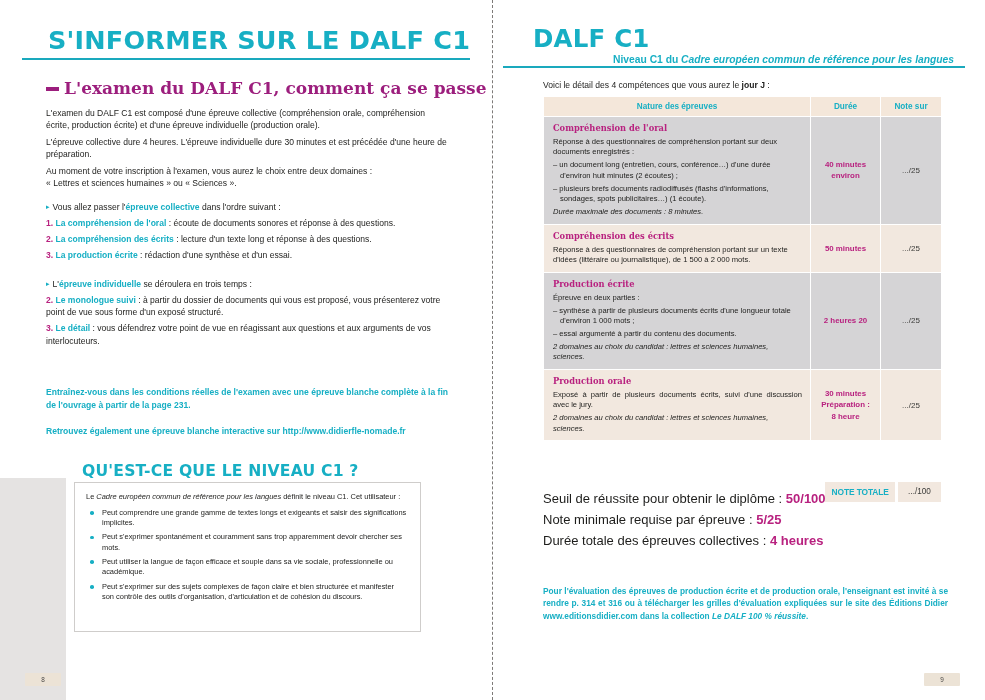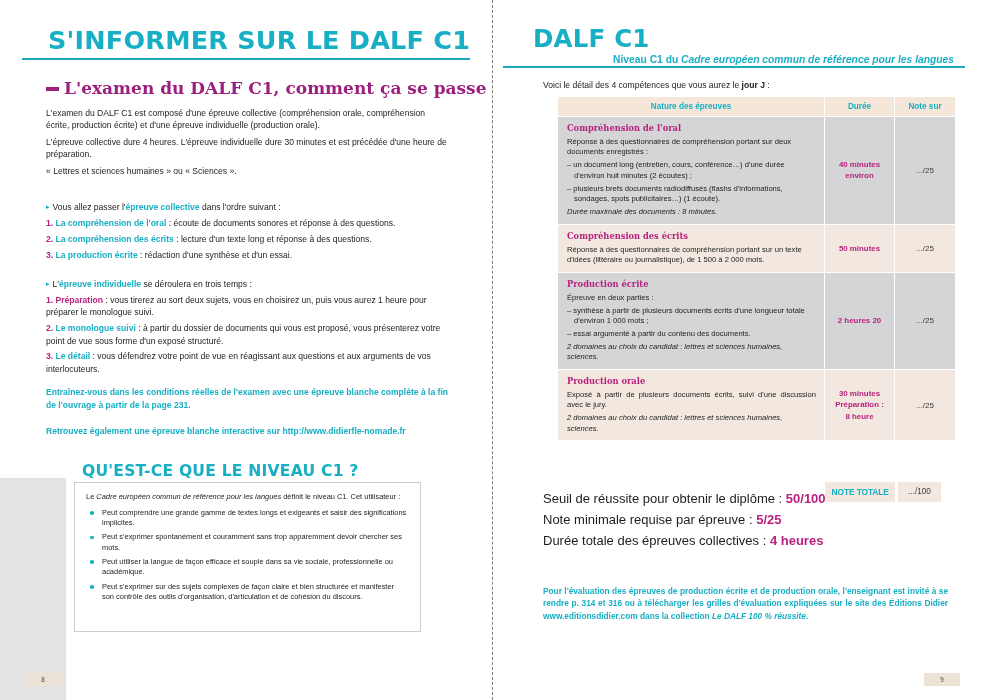--- a/index.html
+++ b/index.html
@@ -320,20 +320,21 @@
     <div class="page-banner-title title-left">S'INFORMER SUR LE DALF C1</div>
     <div class="rule rule-left"></div>
 
     <div class="sec-head">
       <span class="dash"></span><span>L'examen du DALF C1, comment ça se passe ?</span>
     </div>
 
     <div class="body-col" style="top:107px;">
       <p>L'examen du DALF C1 est composé d'une épreuve collective (compréhension orale, compréhension écrite, production écrite) et d'une épreuve individuelle (production orale).</p>
       <p>L'épreuve collective dure 4 heures. L'épreuve individuelle dure 30 minutes et est précédée d'une heure de préparation.</p>
+      <p style="margin-bottom:0;">Au moment de votre inscription à l'examen, vous aurez le choix entre deux domaines :</p>
       <p>« Lettres et sciences humaines » ou « Sciences ».</p>
     </div>
 
     <div class="body-col num-list" style="top:201px;">
       <p>
         <span class="tri">▸</span><span>Vous allez passer l'</span><span class="teal-b">épreuve collective</span><span> dans l'ordre suivant :</span>
       </p>
       <p>
         <span class="mag-b">1.</span>
         <span class="teal-b">La compréhension de l'oral</span><span> : écoute de documents sonores et réponse à des questions.</span>
@@ -344,24 +345,20 @@
       </p>
       <p>
         <span class="mag-b">3.</span>
         <span class="teal-b">La production écrite</span><span> : rédaction d'une synthèse et d'un essai.</span>
       </p>
     </div>
 
     <div class="body-col num-list" style="top:278px;">
       <p>
         <span class="tri">▸</span><span>L'</span><span class="teal-b">épreuve individuelle</span><span> se déroulera en trois temps :</span>
-      </p>
-      <p>
-        <span class="mag-b">1.</span>
-        <span class="mag-b">Préparation</span><span> : vous tirerez au sort deux sujets, vous en choisirez un, puis vous aurez 1 heure pour préparer le monologue suivi.</span>
       </p>
       <p>
         <span class="mag-b">2.</span>
         <span class="teal-b">Le monologue suivi</span><span> : à partir du dossier de documents qui vous est proposé, vous présenterez votre point de vue sous forme d'un exposé structuré.</span>
       </p>
       <p>
         <span class="mag-b">3.</span>
         <span class="teal-b">Le détail</span><span> : vous défendrez votre point de vue en réagissant aux questions et aux arguments de vos interlocuteurs.</span>
       </p>
     </div>
@@ -394,21 +391,21 @@
     <div class="page-banner-title title-right" style="left:40px;">DALF C1</div>
     <div class="title-right-sub" style="left:120px;">
       <span>Niveau C1 du </span><i>Cadre européen commun de référence pour les langues</i>
     </div>
     <div class="rule rule-right" style="left:10px; width:462px;"></div>
 
     <div class="intro-right" style="left:50px;">
       <span>Voici le détail des 4 compétences que vous aurez le </span><span class="bold">jour J</span><span> :</span>
     </div>
 
-    <table class="tbl" style="left:64px;">
+    <table class="tbl" style="left:50px;">
       <colgroup>
         <col class="col-nature">
           <col class="col-duree">
           <col class="col-note">
       </colgroup>
       <thead>
         <tr>
           <th>Nature des épreuves</th>
           <th>Durée</th>
           <th>Note sur</th>

